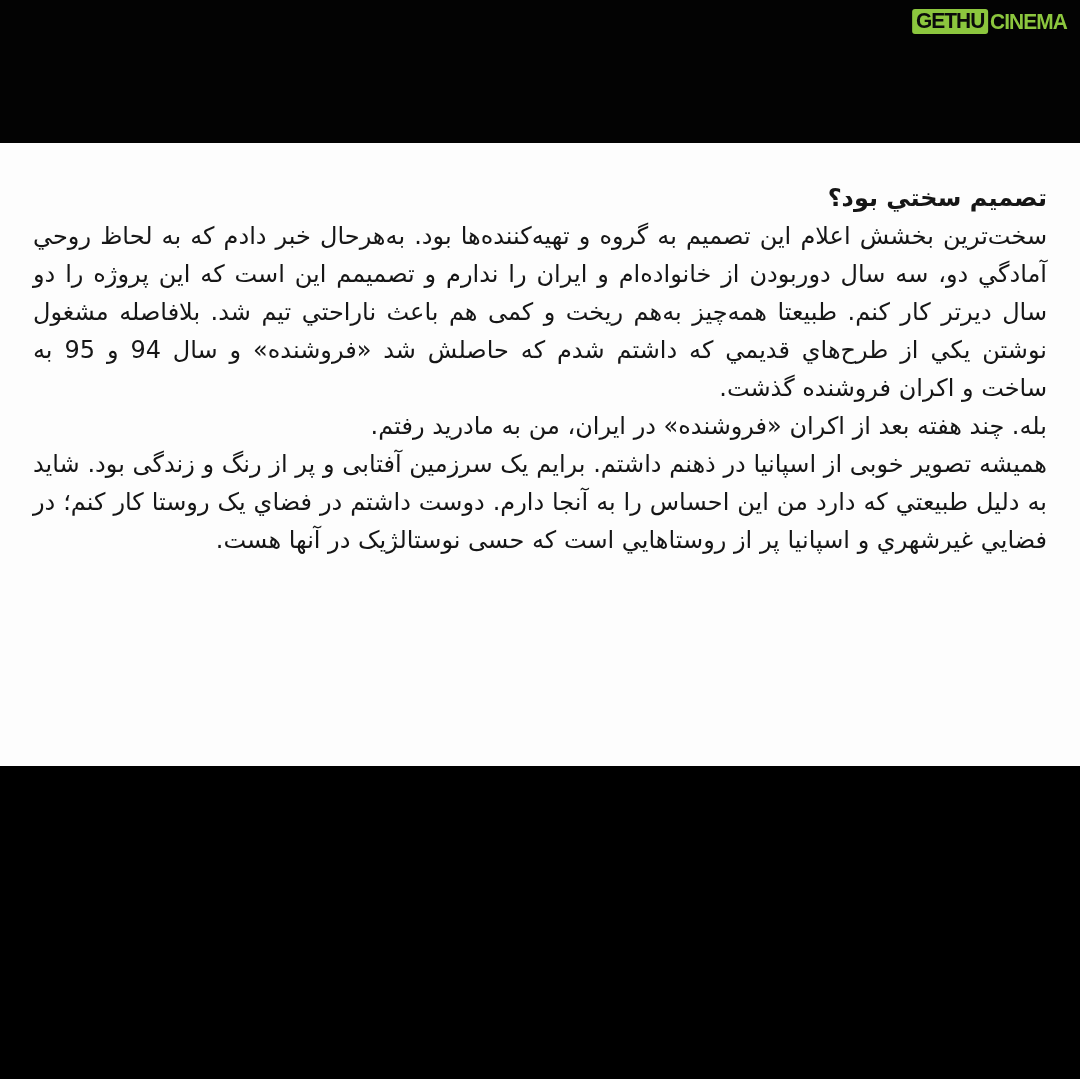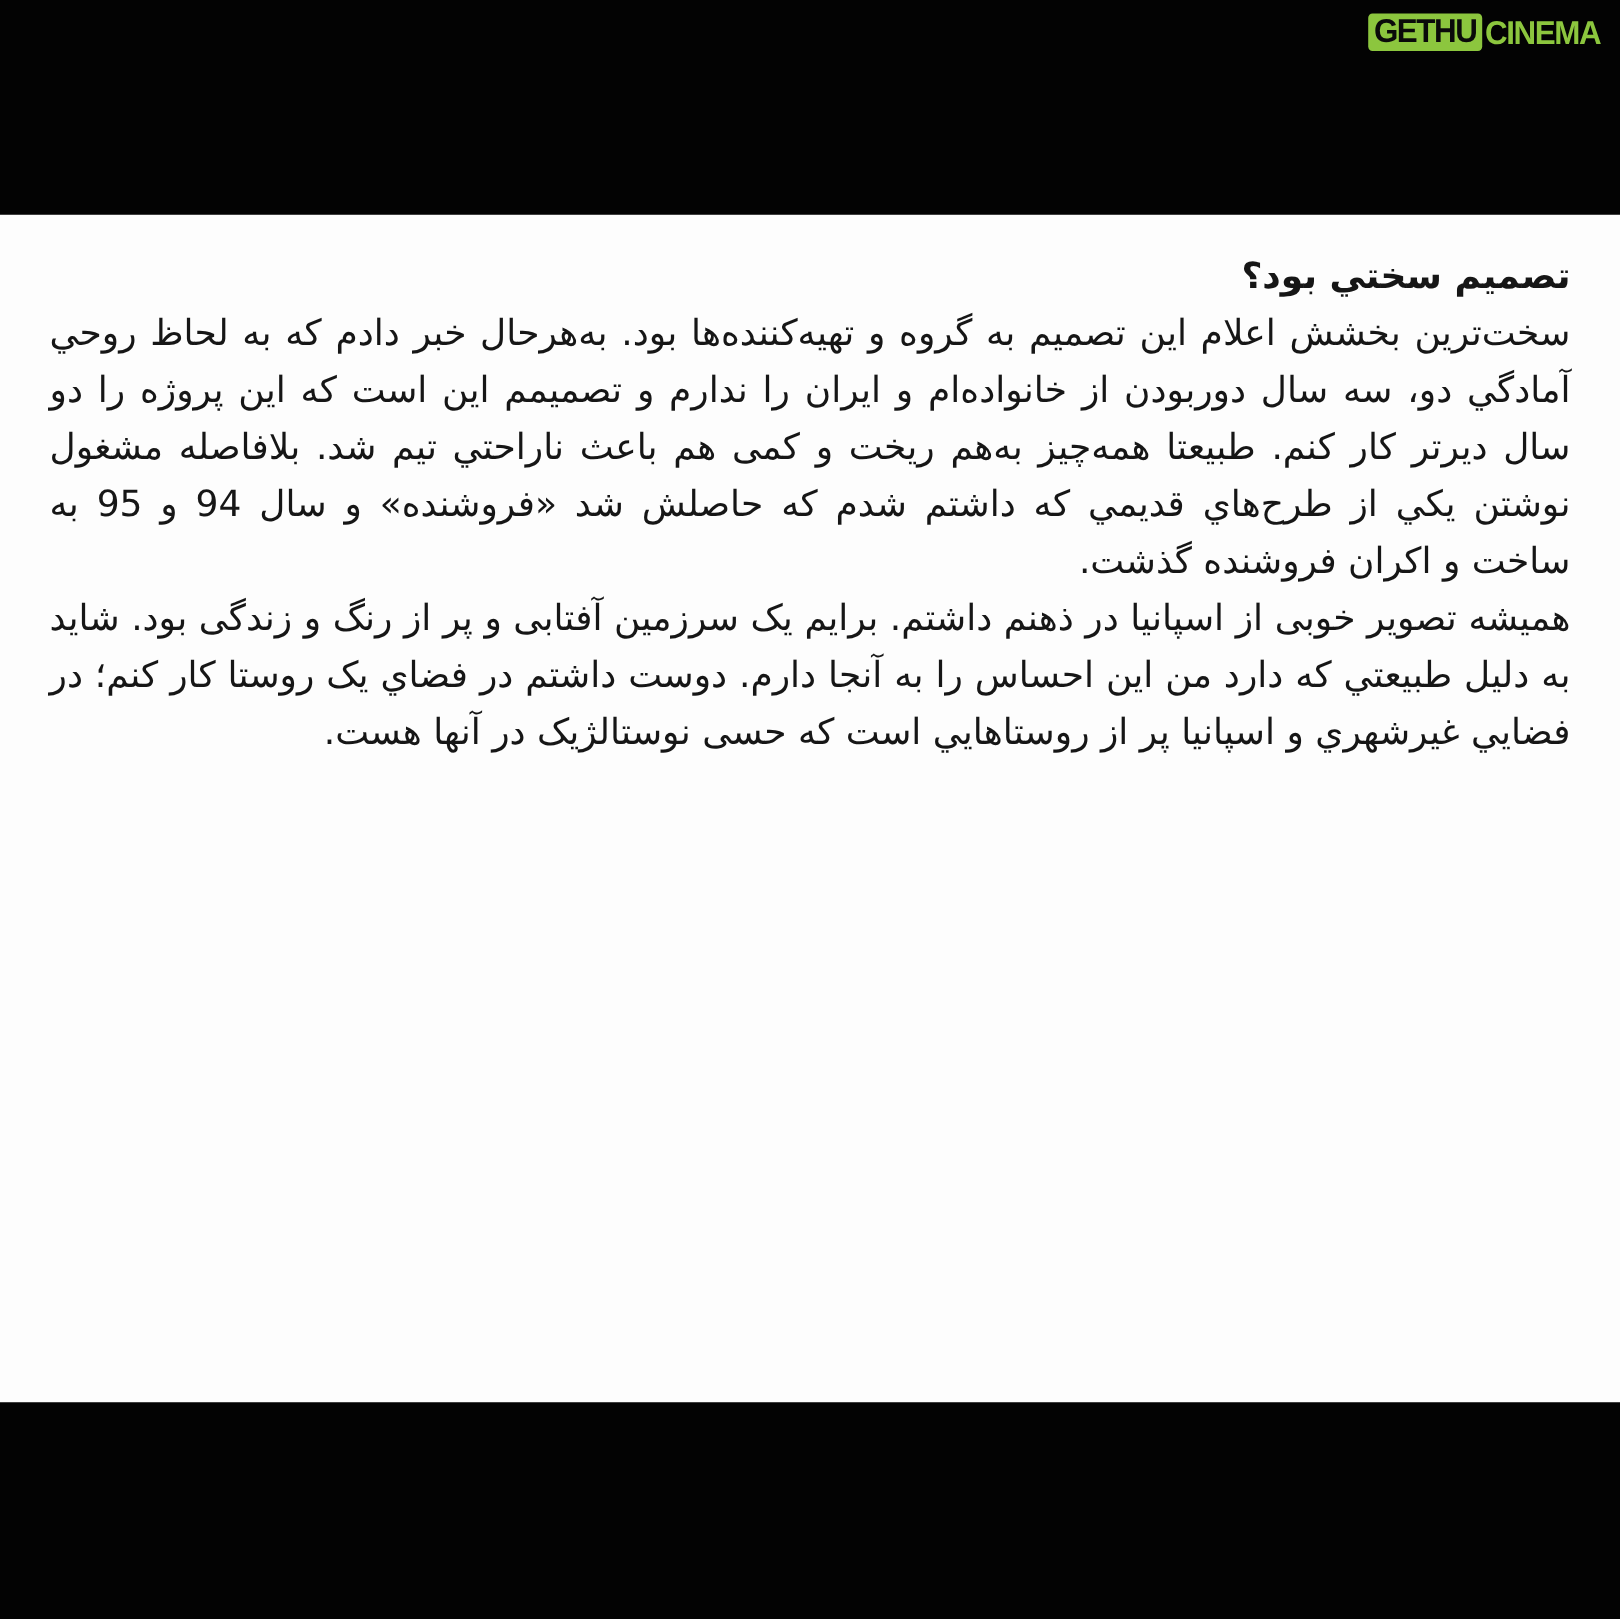--- a/index.html
+++ b/index.html
@@ -3,21 +3,21 @@
 <meta charset="utf-8">
 <style>
   html, body {
     margin: 0;
     padding: 0;
     background: #000;
   }
   .frame {
     position: relative;
     width: 1080px;
-    height: 1079px;
+    height: 766px;
     background: #000;
     overflow: hidden;
     font-family: "DejaVu Sans", sans-serif;
   }
   .top-bar {
     position: relative;
     width: 100%;
     height: 143px;
     background: #030303;
   }
@@ -46,21 +46,21 @@
   .wm-rest {
     color: #8CC63E;
     padding-left: 2px;
     line-height: 24px;
   }
   .page {
     width: 100%;
     height: 792px;
     background: #fdfdfd;
     box-sizing: border-box;
-    padding: 22px 33px 0 33px;
+    padding: 36px 33px 0 33px;
   }
   .article {
     direction: rtl;
     color: #161616;
     font-size: 24px;
     line-height: 38px;
     text-align: justify;
   }
   .article p {
     margin: 0;
@@ -86,19 +86,20 @@
       <span class="wm-badge" style="background: rgb(140, 198, 62);">GETHU</span>
       <span class="wm-rest" style="color: rgb(140, 198, 62);">CINEMA</span>
     </div>
   </div>
 
   <div class="page" style="background: rgb(253, 253, 253);">
     <div class="article" style="color: rgb(22, 22, 22);">
 
     <p class="question">تصميم سختي بود؟</p>
         <p class="answer">سخت‌ترين بخشش اعلام اين تصميم به گروه و تهيه‌کننده‌ها بود. به‌هرحال خبر دادم که به لحاظ روحي آمادگي دو، سه سال دوربودن از خانواده‌ام و ايران را ندارم و تصميمم اين است که اين پروژه را دو سال ديرتر کار کنم. طبيعتا همه‌چيز به‌هم ريخت و کمی هم باعث ناراحتي تيم شد. بلافاصله مشغول نوشتن يکي از طرح‌هاي قديمي که داشتم شدم که حاصلش شد «فروشنده» و سال 94 و 95 به ساخت و اکران فروشنده گذشت.</p>
+        <p class="answer">بله. چند هفته بعد از اکران «فروشنده» در ايران، من به مادريد رفتم.</p>
         <p class="answer">هميشه تصوير خوبی از اسپانيا در ذهنم داشتم. برايم يک سرزمين آفتابی و پر از رنگ و زندگی بود. شايد به دليل طبيعتي که دارد من اين احساس را به آنجا دارم. دوست داشتم در فضاي يک روستا کار کنم؛ در فضايي غيرشهري و اسپانيا پر از روستاهايي است که حسی نوستالژيک در آنها هست.</p>
       </div>
   </div>
 
   <div class="bottom-bar"></div>
 
 </div>
 
 </body></html>

